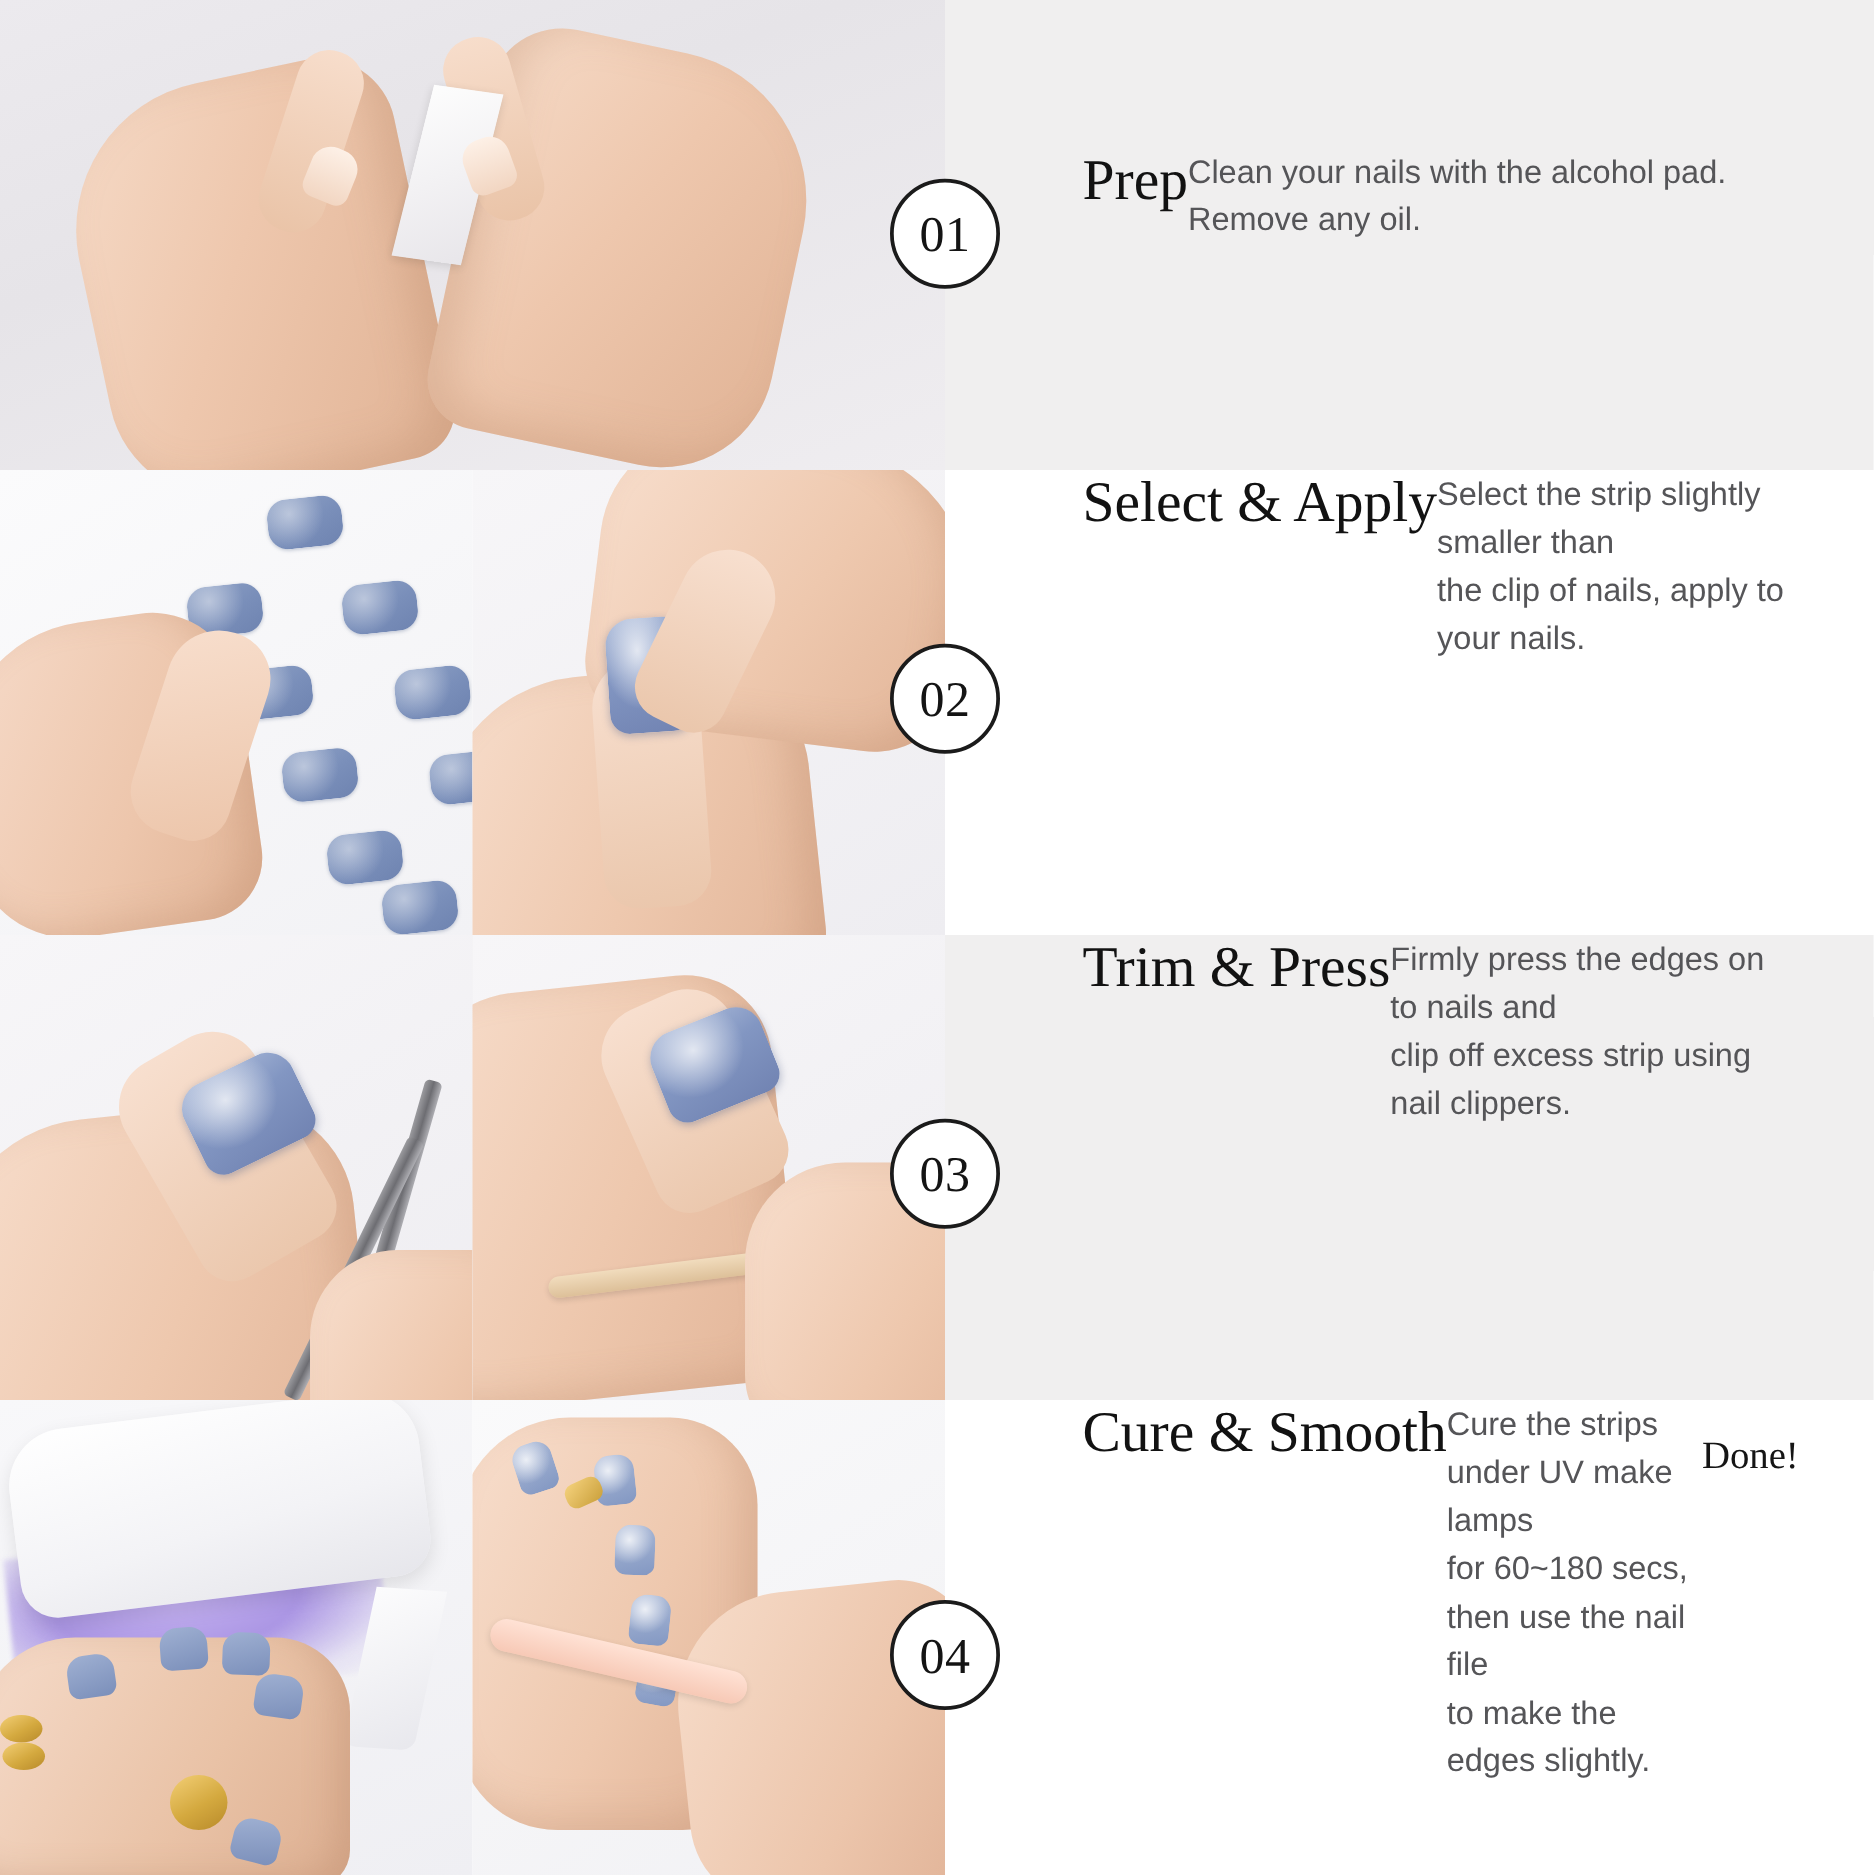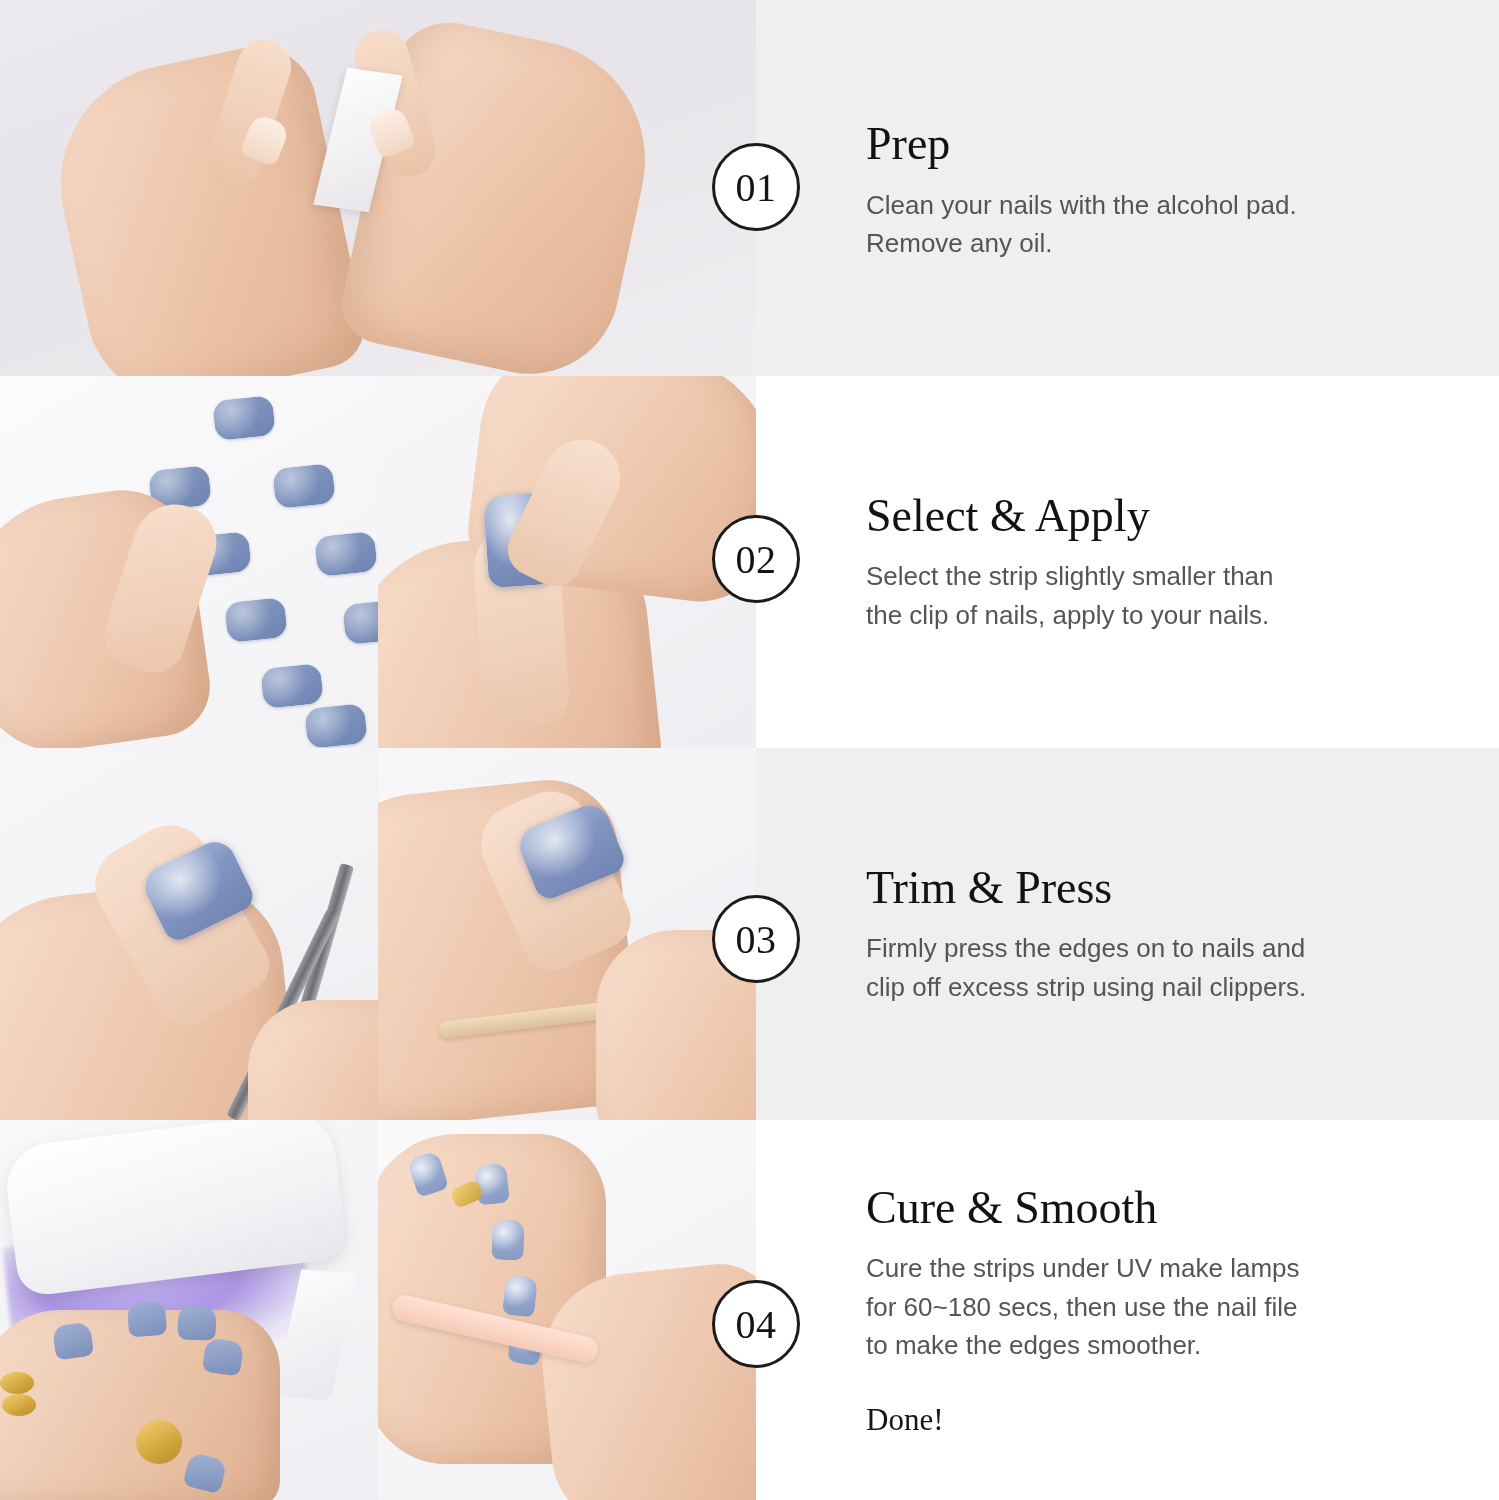--- a/index.html
+++ b/index.html
@@ -295,21 +295,21 @@
   .badge-2 { left: 712px; top: 139px; }
   .badge-3 { left: 712px; top: 147px; }
   .badge-4 { left: 712px; top: 160px; }
 
   
   .text-panel {
     flex: 1;
     padding-left: 110px;
     padding-right: 60px;
     display: flex;
-    flex-direction: column;
+    flex-direction: row;
     justify-content: center;
   }
   .text-panel.align-top { justify-content: flex-start; padding-top: 118px; }
 
   .step-title {
     font-family: "Liberation Serif", serif;
     font-size: 46px;
     font-weight: 400;
     color: #121212;
     line-height: 1.12;
@@ -320,21 +320,21 @@
     font-family: "Liberation Sans", sans-serif;
     font-size: 26px;
     font-weight: 400;
     color: #555558;
     line-height: 1.48;
   }
   .step-done {
     font-family: "Liberation Serif", serif;
     font-size: 31px;
     color: #151515;
-    margin-top: 38px;
+    margin-top: 26px;
   }
 </style>
 </head>
 <body>
 
 <div class="guide">
 
   <section class="step-row row-1 bg-gray">
     <div class="photo-area">
       <div class="photo full ph-prep">
@@ -454,19 +454,19 @@
       </div>
     </div>
     <div class="step-badge badge-4">
       <span>04</span>
     </div>
     <div class="text-panel">
       <h2 class="step-title">Cure &amp; Smooth</h2>
       <p class="step-desc">
         <span>Cure the strips under UV make lamps</span><br>
         <span>for 60~180 secs, then use the nail file</span><br>
-        <span>to make the edges smoother.</span>
+        <span>to make the edges slightly.</span>
       </p>
       <p class="step-done">Done!</p>
     </div>
   </section>
 
 </div>
 
 </body></html>

